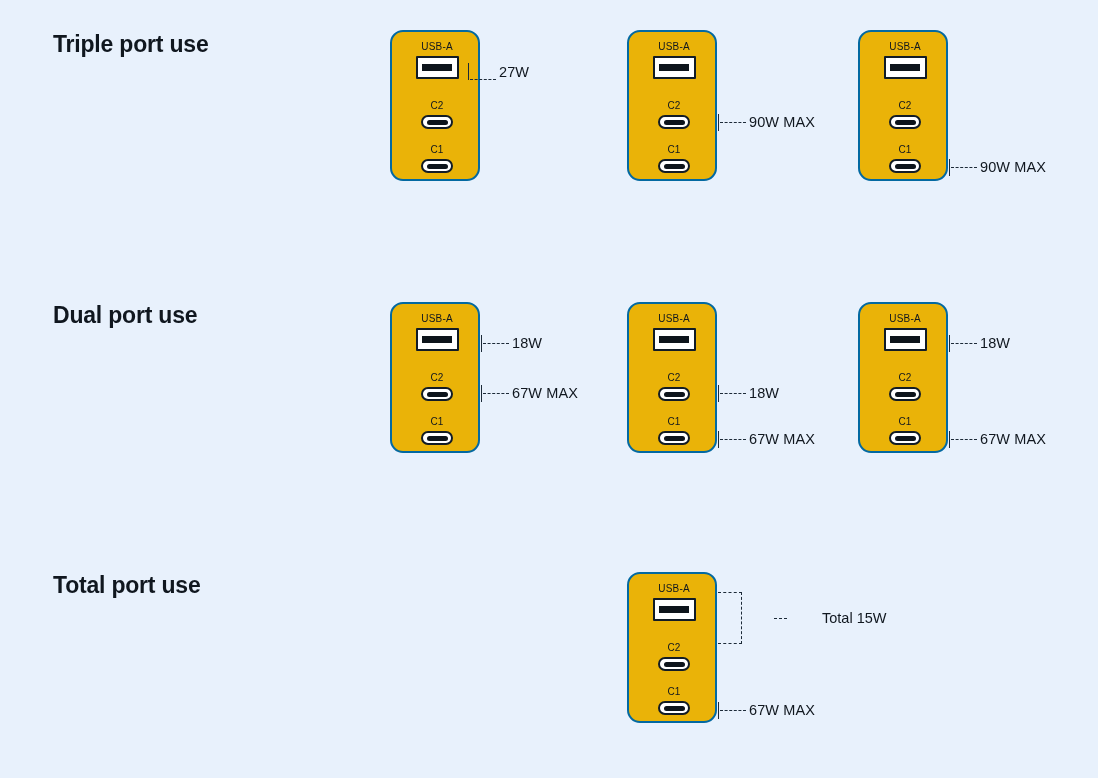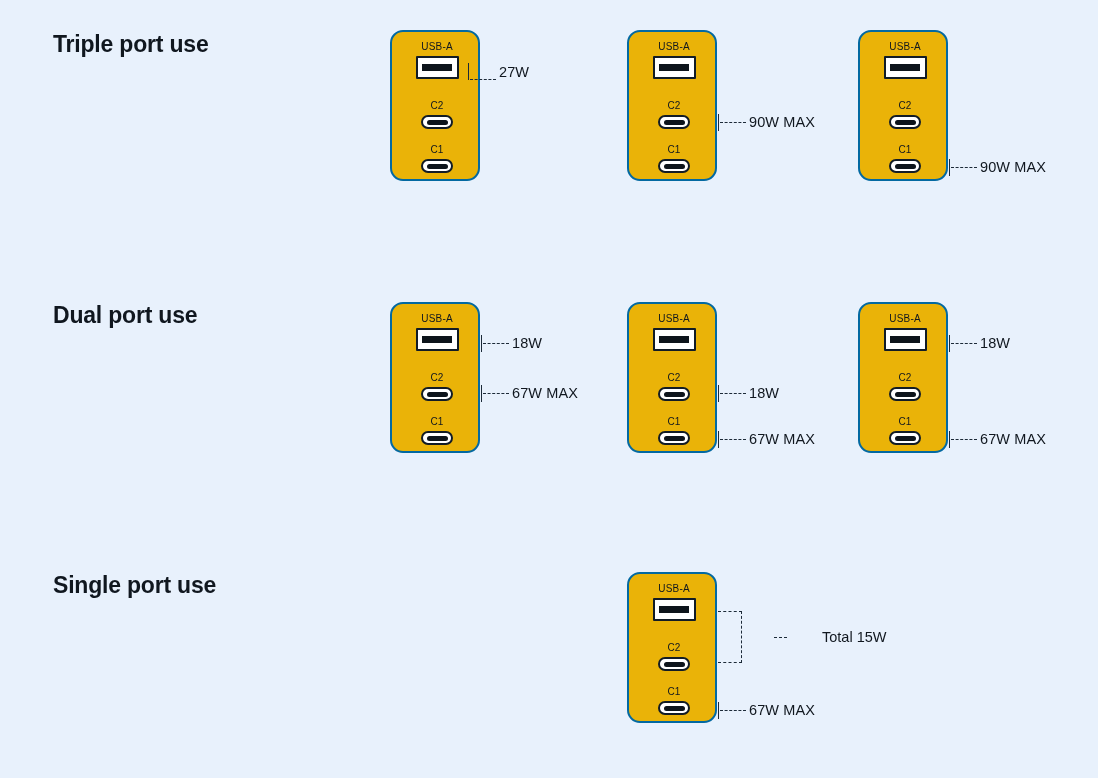--- a/index.html
+++ b/index.html
@@ -271,21 +271,21 @@
     <div class="callout-text">18W</div>
   </div>
   <div class="callout" style="left:949px;top:430px;">
     <div class="tick"></div>
     <div class="dash"></div>
     <div class="callout-text">67W MAX</div>
   </div>
 </div>
 
 <div class="section">
-  <div class="section-title" style="left:53px;top:572px;">Single port use</div>
+  <div class="section-title" style="left:53px;top:572px;">Total port use</div>
 
   <div class="device" style="left:627px;top:572px;">
     <div class="port" style="top:9px;">
       <div class="port-label">USB-A</div>
       <div class="usba-glyph">
           <div class="usba-bar"></div>
         </div>
     </div>
     <div class="port" style="top:68px;">
       <div class="port-label">C2</div>
@@ -294,21 +294,21 @@
         </div>
     </div>
     <div class="port" style="top:112px;">
       <div class="port-label">C1</div>
       <div class="usbc-glyph">
           <div class="usbc-bar"></div>
         </div>
     </div>
   </div>
 
-  <div class="bracket-wrap" style="left:718px;top:611px;gap:32px;">
+  <div class="bracket-wrap" style="left:718px;top:592px;gap:32px;">
     <div class="bracket" style="height:52px;"></div>
     <div class="bracket-stem"></div>
     <div class="bracket-text">Total 15W</div>
   </div>
 
   <div class="callout" style="left:718px;top:701px;">
     <div class="tick"></div>
     <div class="dash"></div>
     <div class="callout-text">67W MAX</div>
   </div>

